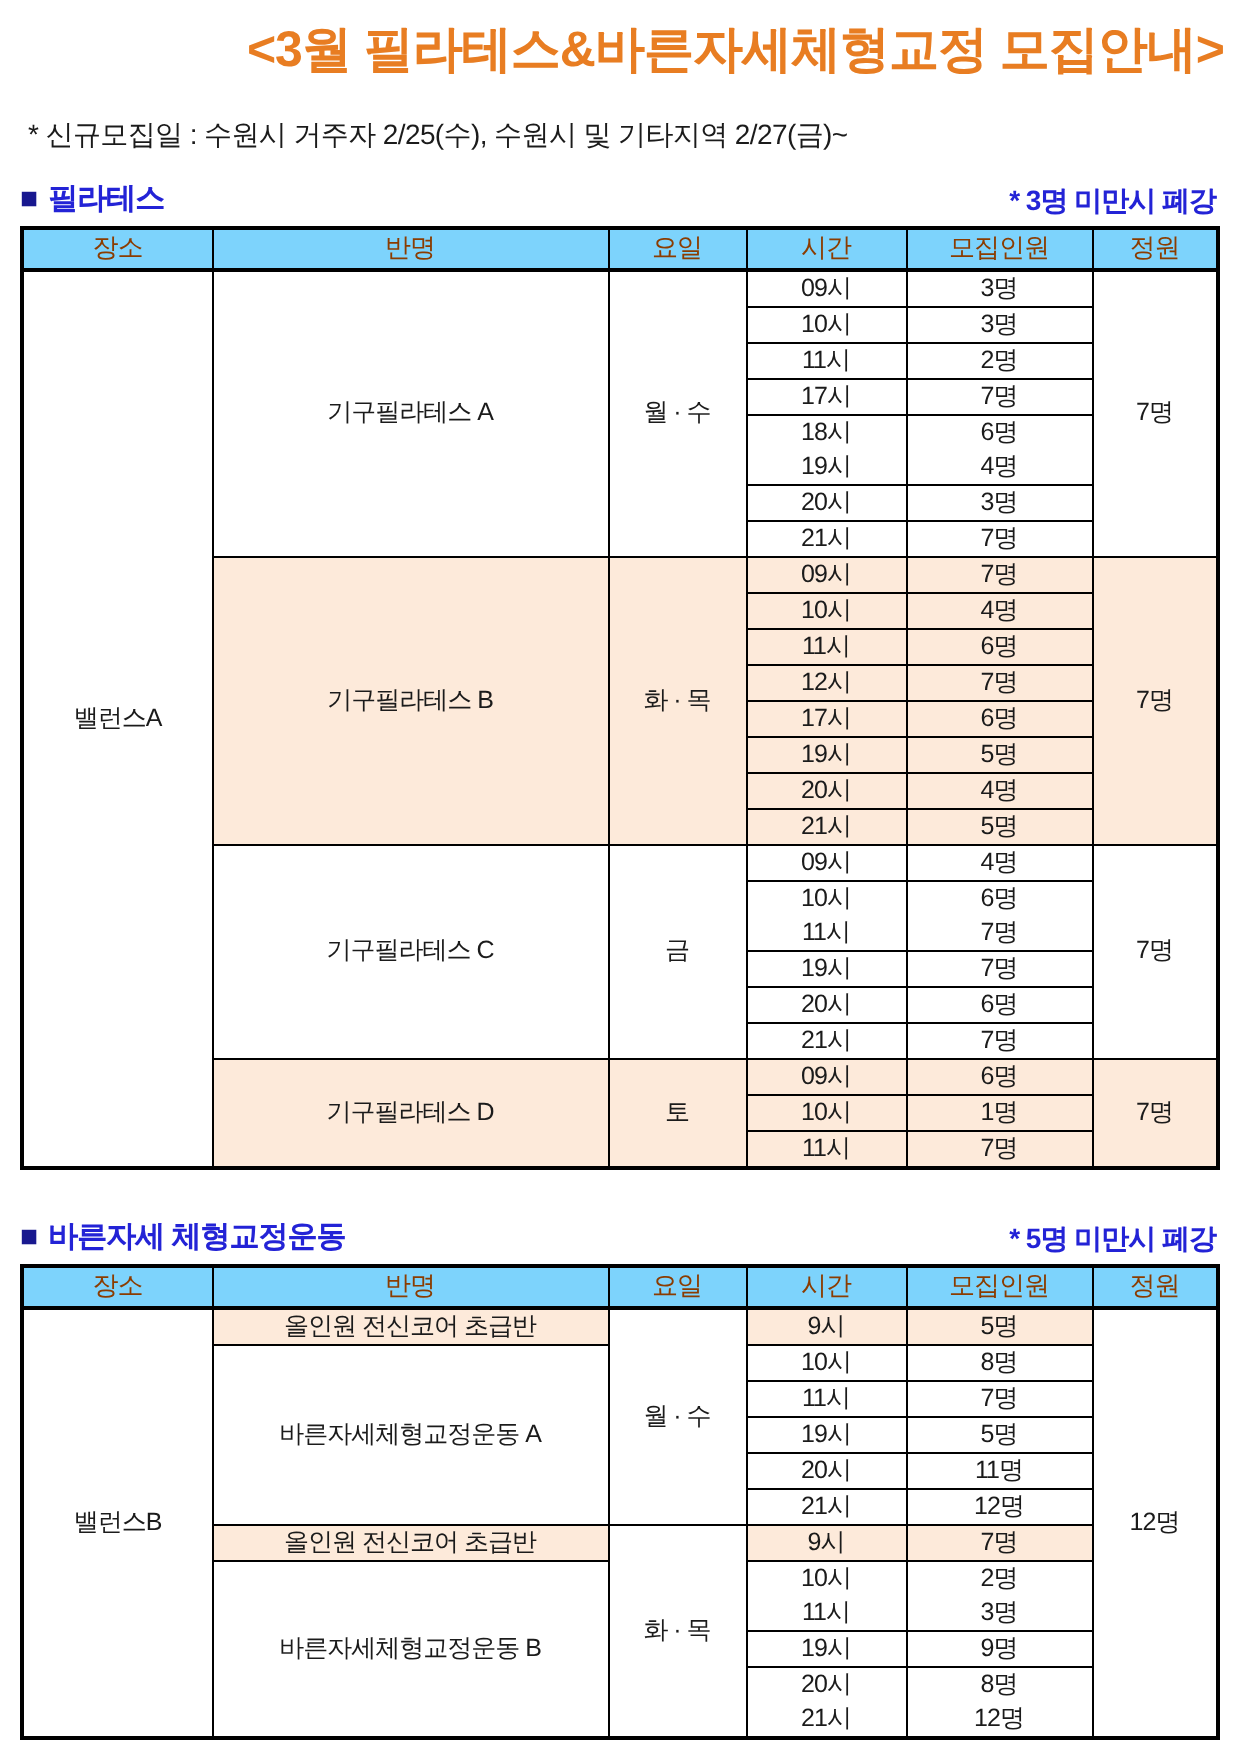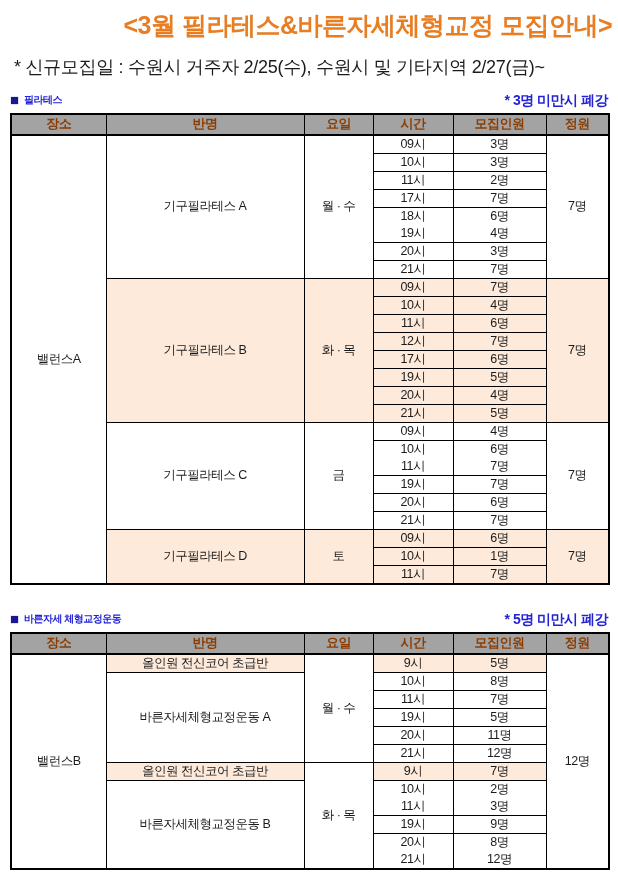--- a/index.html
+++ b/index.html
@@ -16,37 +16,37 @@
     text-align: right;
     font-size: 25px;
     font-weight: bold;
     color: #E87D22;
     letter-spacing: -0.5px;
     line-height: 34px;
   }
 
   .notes { margin: 15px 0 0 14px; }
   .note-line {
-    font-size: 18px;
+    font-size: 14px;
     color: #1b1b1b;
     line-height: 21.5px;
     letter-spacing: -0.3px;
   }
 
   .section-head {
     margin: 11px 10px 3px 10px;
     display: flex;
     justify-content: space-between;
     align-items: flex-end;
   }
   .section-head.second { margin-top: 24px; }
   .section-title-wrap { display: flex; align-items: center; gap: 5px; }
   .section-marker { color: #18188F; font-size: 15px; line-height: 20px; }
   .section-title {
-    color: #2323D6; font-size: 10px; font-weight: bold;
+    color: #2323D6; font-size: 15px; font-weight: bold;
     letter-spacing: -0.5px; line-height: 20px;
   }
   .section-note {
     color: #2323D6; font-size: 14px; font-weight: bold;
     letter-spacing: -0.5px; line-height: 20px;
   }
 
   table.sched {
     border-collapse: collapse;
     table-layout: fixed;
@@ -55,24 +55,24 @@
     border: 2px solid #000;
   }
   table.sched col.c0 { width: 95px; }
   table.sched col.c1 { width: 198px; }
   table.sched col.c2 { width: 69px; }
   table.sched col.c3 { width: 80px; }
   table.sched col.c4 { width: 93px; }
   table.sched col.c5 { width: 63px; }
 
   table.sched th {
-    background: #a3a3a3;
+    background: #7dd3fc;
     color: #8B3C00;
     font-size: 13px;
-    font-weight: bold;
+    font-weight: normal;
     height: 19px;
     padding: 0;
     letter-spacing: -0.5px;
     border-right: 1px solid #000;
     border-bottom: 2px solid #000;
   }
   table.sched td {
     font-size: 12.5px;
     color: #1b1b1b;
     text-align: center;

